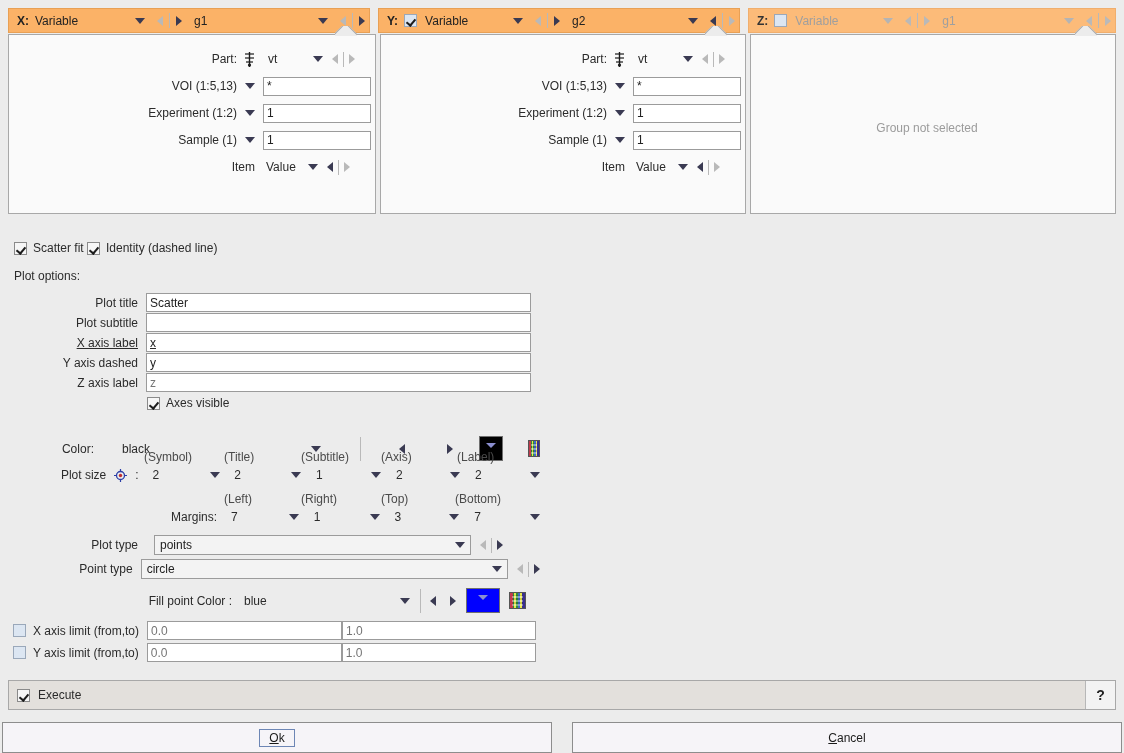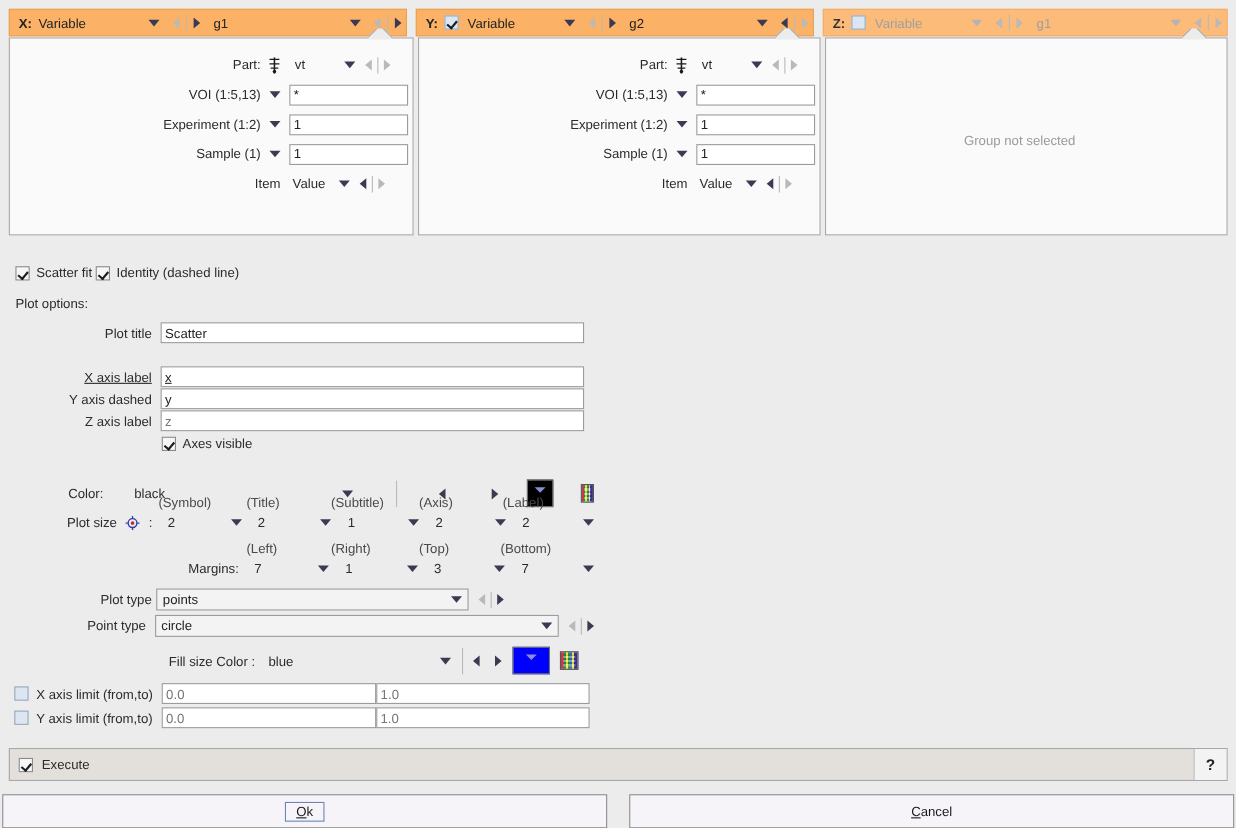--- a/index.html
+++ b/index.html
@@ -367,20 +367,24 @@
   <div class="chkline" style="left:87px; top:241px;">
     <span class="cbox checked"></span>
     <span class="chklabel">Identity (dashed line)</span>
   </div>
 
   <div class="sect-title" style="left:14px; top:269px;">Plot options:</div>
 
   <div class="fieldrow" style="left:0; top:293px; width:540px;">
     <span class="flabel" style="width:138px;">Plot title</span>
     <input class="tinput" style="width: 385px; margin-left: 8px;" value="Scatter">
+  </div>
+  <div class="fieldrow" style="left:0; top:313px; width:540px;">
+    <span class="flabel" style="width:138px;">Plot subtitle</span>
+    <input class="tinput" style="width: 385px; margin-left: 8px;" value="">
   </div>
   <div class="fieldrow" style="left:0; top:333px; width:540px;text-decoration:underline;">
     <span class="flabel" style="width:138px;">X axis label</span>
     <input class="tinput" style="width: 385px; margin-left: 8px;" value="x">
   </div>
   <div class="fieldrow" style="left:0; top:353px; width:540px;">
     <span class="flabel" style="width:138px;">Y axis dashed</span>
     <input class="tinput" style="width: 385px; margin-left: 8px;" value="y">
   </div>
   <div class="fieldrow" style="left:0; top:373px; width:540px;">
@@ -461,21 +465,21 @@
     <span style="width:15px"></span>
     <span style="font-size:12px; width:55px;">3</span>
     <span class="dtri"></span>
     <span style="width:15px"></span>
     <span style="font-size:12px; width:56px;">7</span>
     <span class="dtri"></span>
   </div>
 
   <div class="fieldrow" style="left:0; top:535px; width:540px;">
     <span class="flabel" style="width:138px;">Plot type</span>
-    <span class="combo" style="width:284px; margin-left:4px;">
+    <span class="combo" style="width:317px; margin-left:16px;">
       <span class="ctext">points</span>
       <span class="dtri"></span>
     </span>
     <span class="ltri dim" style="margin-left:9px;"></span>
     <span style="width:5px"></span>
       <span class="vbar"></span>
       <span style="width:5px"></span>
     <span class="rtri"></span>
   </div>
 
@@ -486,21 +490,21 @@
       <span class="dtri"></span>
     </span>
     <span class="ltri dim" style="margin-left:9px;"></span>
     <span style="width:5px"></span>
       <span class="vbar"></span>
       <span style="width:5px"></span>
     <span class="rtri"></span>
   </div>
 
   <div class="fieldrow" style="left:0; top:588px; width:540px;">
-    <span class="flabel" style="width:232px;">Fill size Color :</span>
+    <span class="flabel" style="width:232px;">Fill point Color :</span>
     <span style="margin-left:12px; font-size:12px; width:156px;">blue</span>
     <span class="dtri"></span>
     <span style="width:10px"></span>
       <span class="vbar" style="height:24px"></span>
       <span style="width:9px"></span>
     <span class="ltri"></span>
     <span style="width:14px"></span>
     <span class="rtri"></span>
     <span class="swatch" style="margin-left:10px; background:#0000ff;">
       <span class="mini"></span>

